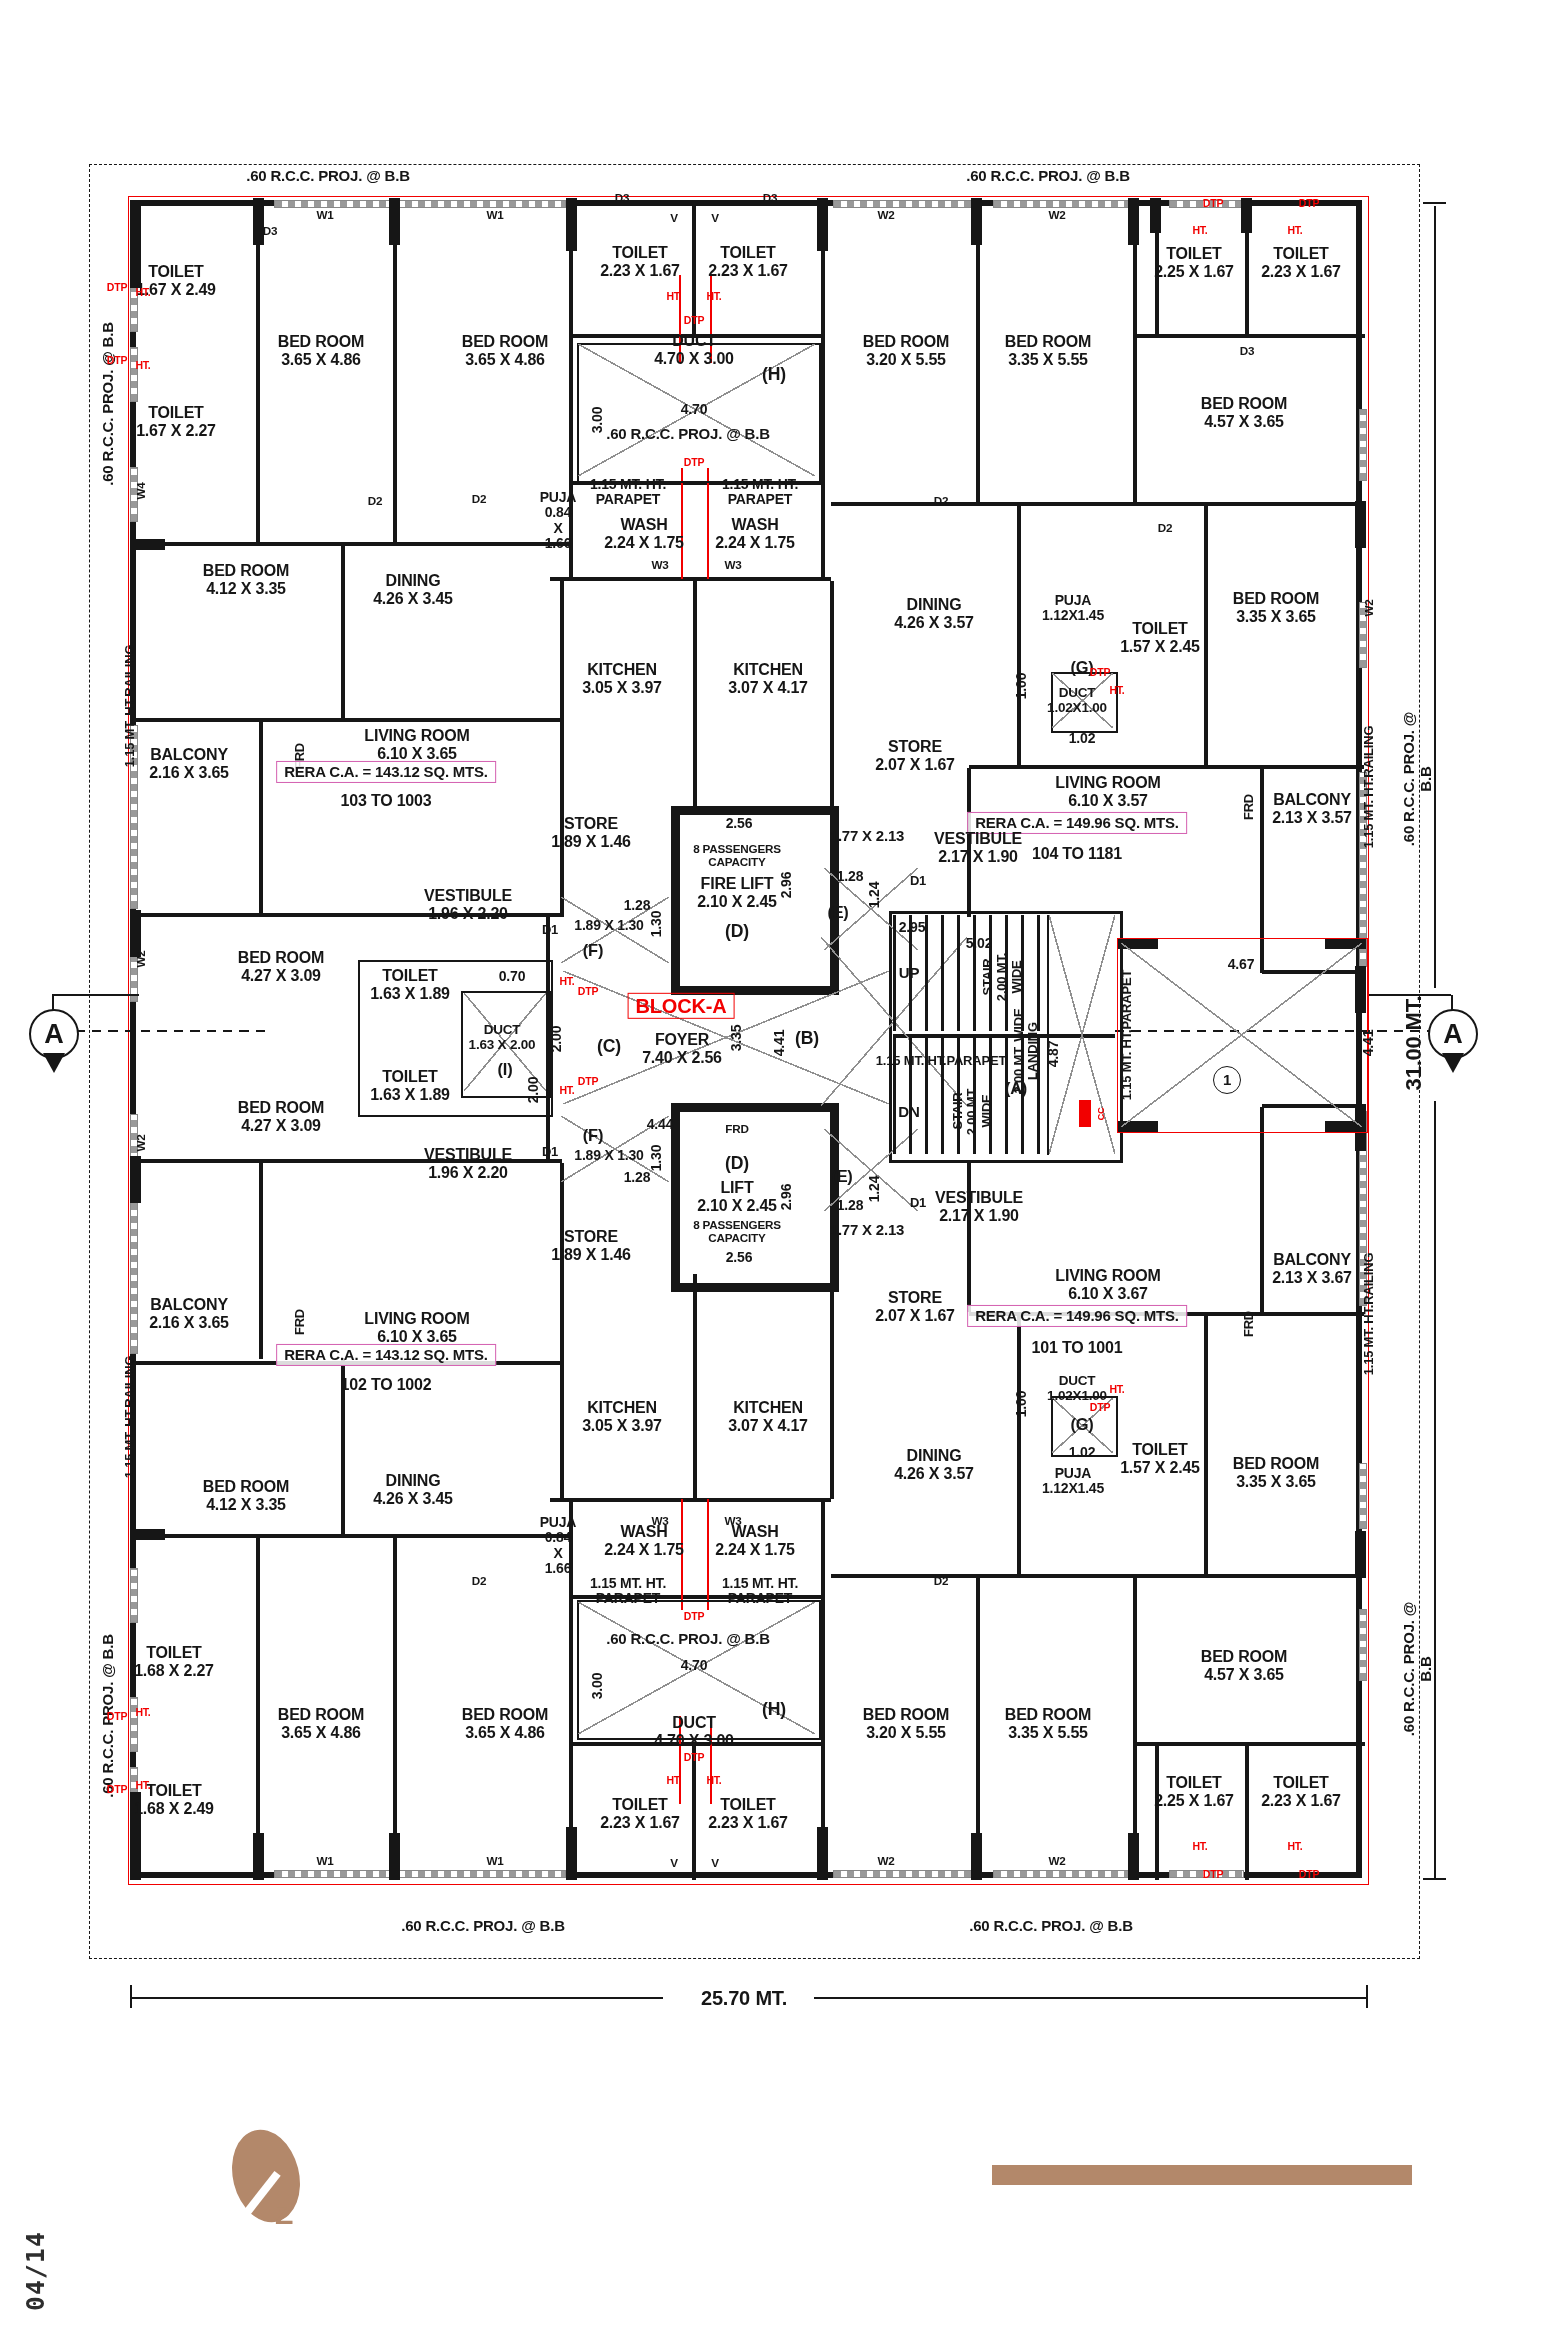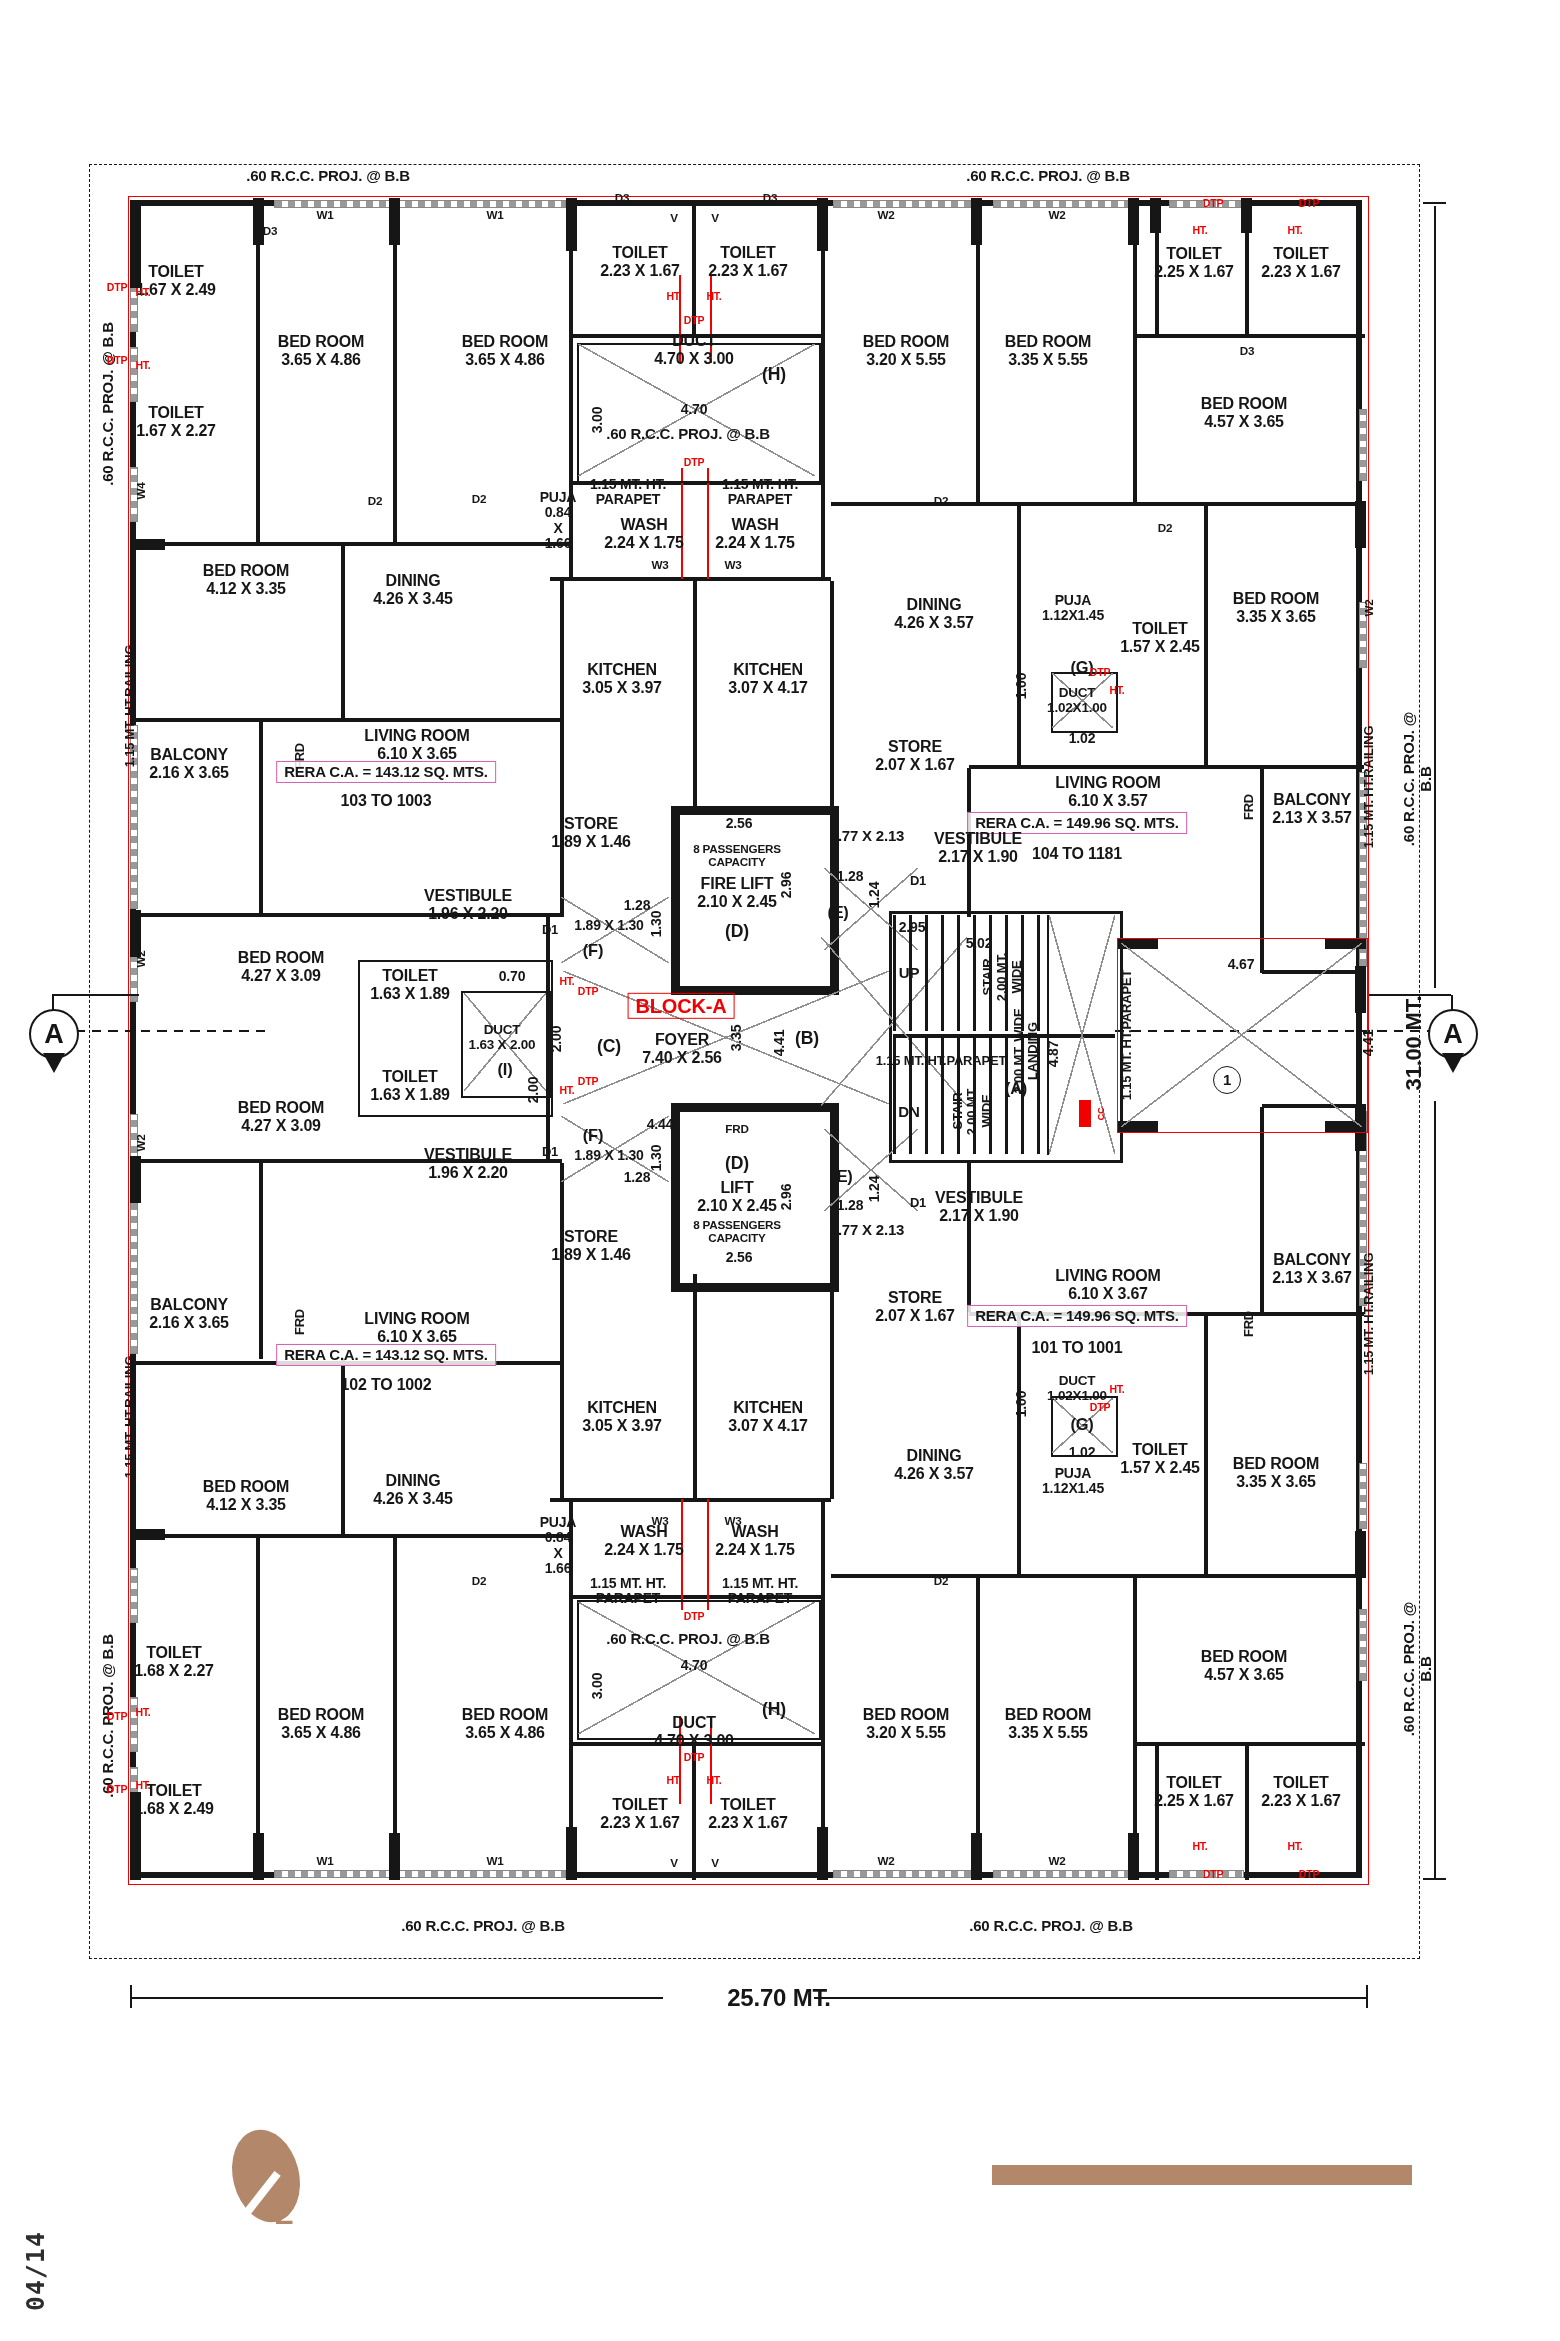--- a/index.html
+++ b/index.html
@@ -521,21 +521,21 @@
       <div class="lbl red" style="left: 714px; top: 1781px; font-size: 10.5px; transform: translate(-50%, -50%);">HT.</div>
       <div class="lbl red" style="left: 694px; top: 1758px; font-size: 10.5px; transform: translate(-50%, -50%);">DTP</div>
       <div class="lbl red" style="left: 1213px; top: 1875px; font-size: 10.5px; transform: translate(-50%, -50%);">DTP</div>
       <div class="lbl red" style="left: 1200px; top: 1847px; font-size: 10.5px; transform: translate(-50%, -50%);">HT.</div>
       <div class="lbl red" style="left: 1309px; top: 1875px; font-size: 10.5px; transform: translate(-50%, -50%);">DTP</div>
       <div class="lbl red" style="left: 1295px; top: 1847px; font-size: 10.5px; transform: translate(-50%, -50%);">HT.</div>
       <div class="lbl red" style="left: 117px; top: 1717px; font-size: 10.5px; transform: translate(-50%, -50%);">DTP</div>
       <div class="lbl red" style="left: 143px; top: 1713px; font-size: 10.5px; transform: translate(-50%, -50%);">HT.</div>
       <div class="lbl red" style="left: 117px; top: 1790px; font-size: 10.5px; transform: translate(-50%, -50%);">DTP</div>
       <div class="lbl red" style="left: 143px; top: 1786px; font-size: 10.5px; transform: translate(-50%, -50%);">HT.</div>
-      <div class="lbl" style="left: 779px; top: 1998px; font-size: 24px; transform: translate(-50%, -50%);">25.70 MT.</div>
+      <div class="lbl" style="left: 744px; top: 1998px; font-size: 20px; transform: translate(-50%, -50%);">25.70 MT.</div>
       <div class="lbl" style="left: 1414px; top: 1043px; font-size: 22px; transform: translate(-50%, -50%) rotate(-90deg);">31.00 MT.</div>
     </div>
 
   <div class="logo-ellipse" style="background: rgb(179, 136, 106);"></div>
   <div class="logo-slash"></div>
   <div class="logo-z" style="color: rgb(179, 136, 106);">Z</div>
   <div class="title-bar" style="background: rgb(179, 136, 106);"></div>
   <div class="page-num">04/14</div>
 </div>
 

